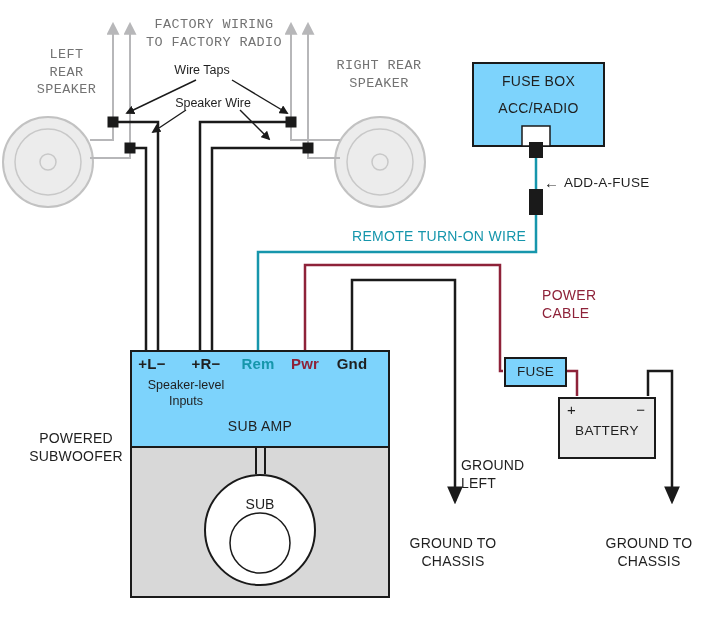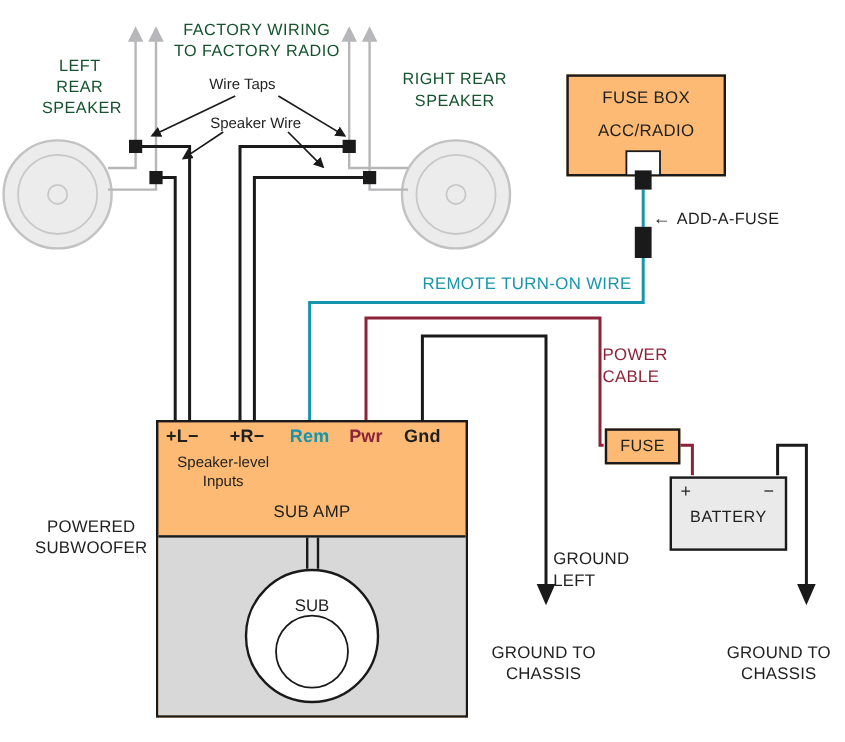--- a/index.html
+++ b/index.html
@@ -2,27 +2,27 @@
 <html><head>
 <meta charset="utf-8">
 <style>
   * { margin:0; padding:0; box-sizing:border-box; }
   html,body { background:#ffffff; }
   body { font-family:"Liberation Sans","DejaVu Sans",sans-serif; color:#1f1f1f; }
   .stage { position:relative; width:704px; height:618px; background:#fff; overflow:hidden; }
   svg.wires { position:absolute; left:0; top:0; pointer-events:none; }
   .lbl { position:absolute; white-space:pre-line; line-height:1.3; }
   .c { text-align:center; }
-  .gray { color:#14532d; letter-spacing:.4px; }
+  .gray { color:#737373; letter-spacing:.4px;font-family:Liberation Mono, monospace; }
   .teal { color:#1696ac; }
   .maroon { color:#8e2239; }
   .s12 { font-size:12.5px; }
   .s13 { font-size:13.5px; }
   .s14 { font-size:14px; }
-  .box { position:absolute; border:2px solid #1a1a1a; background:#fdba74; }
+  .box { position:absolute; border:2px solid #1a1a1a; background:#7dd3fc; }
   .fuse-box-inner { padding-top:9px; text-align:center; font-size:14px; letter-spacing:.3px; }
   .fb-sub { margin-top:11px; }
   .fuse-small { line-height:26px; text-align:center; font-size:13.5px; letter-spacing:.3px; }
   .battery { background:#eaeaea; }
   .bat-plus { position:absolute; left:7px; top:2px; font-size:15px; }
   .bat-minus { position:absolute; right:9px; top:2px; font-size:15px; }
   .bat-name { position:absolute; top:24px; left:0; width:100%; text-align:center; font-size:13.5px; letter-spacing:.4px; }
   .amp-gray { position:absolute; left:0; right:0; bottom:0; height:150px; background:#d8d8d8; border-top:2px solid #1a1a1a; }
   .term { position:absolute; top:355px; transform:translateX(-50%); font-size:15px; font-weight:bold; letter-spacing:.2px; }
   .addfuse { position:absolute; left:544px; top:175px; display:flex; align-items:center; gap:5px; }
@@ -141,21 +141,21 @@
 
   <div class="lbl c s12" style="left:158px; top:62px; width:88px;">Wire Taps</div>
   <div class="lbl c s12" style="left:163px; top:95px; width:100px;">Speaker Wire</div>
 
   <div class="addfuse">
     <span class="arrow">←</span>
     <span class="txt">ADD-A-FUSE</span>
   </div>
 
   <div class="lbl teal s14" style="left:352px; top:227px; letter-spacing:.3px;text-align:center;">REMOTE TURN-ON WIRE</div>
-  <div class="lbl maroon s14" style="left:502px; top:286px; letter-spacing:.3px;">POWER
+  <div class="lbl maroon s14" style="left:502px; top:286px; letter-spacing:.3px;padding-left:40px;">POWER
 CABLE</div>
 
   <div class="lbl c s14" style="left:24px; top:429px; width:104px; letter-spacing:.2px;">POWERED
 SUBWOOFER</div>
 
   <div class="term" style="left:152px;">+L−</div>
   <div class="term" style="left:206px;">+R−</div>
   <div class="term teal" style="left:258px;">Rem</div>
   <div class="term maroon" style="left:305px;">Pwr</div>
   <div class="term" style="left:352px;">Gnd</div>

